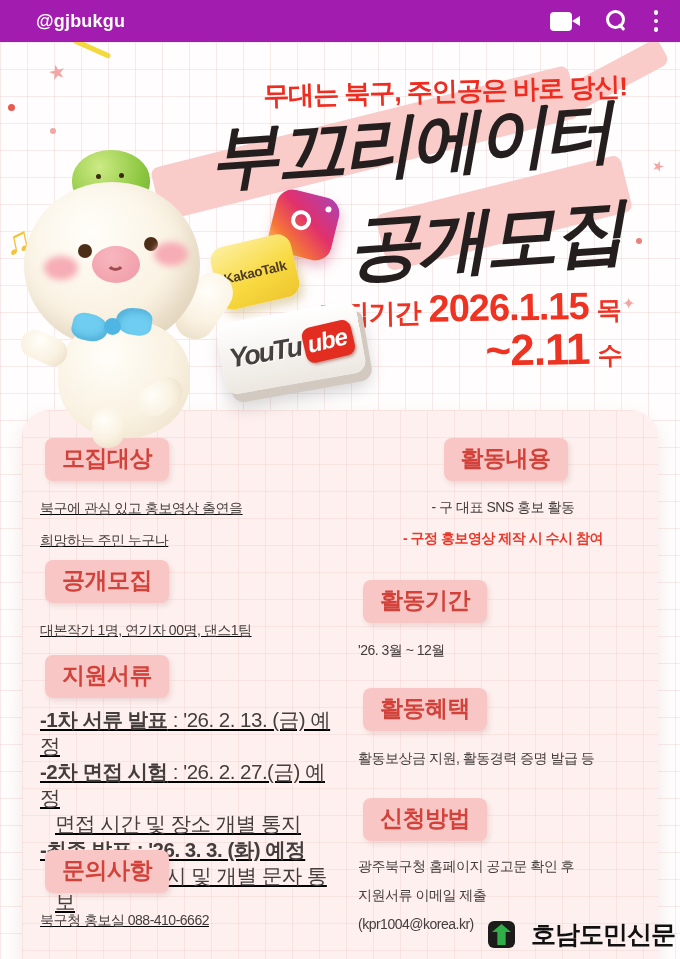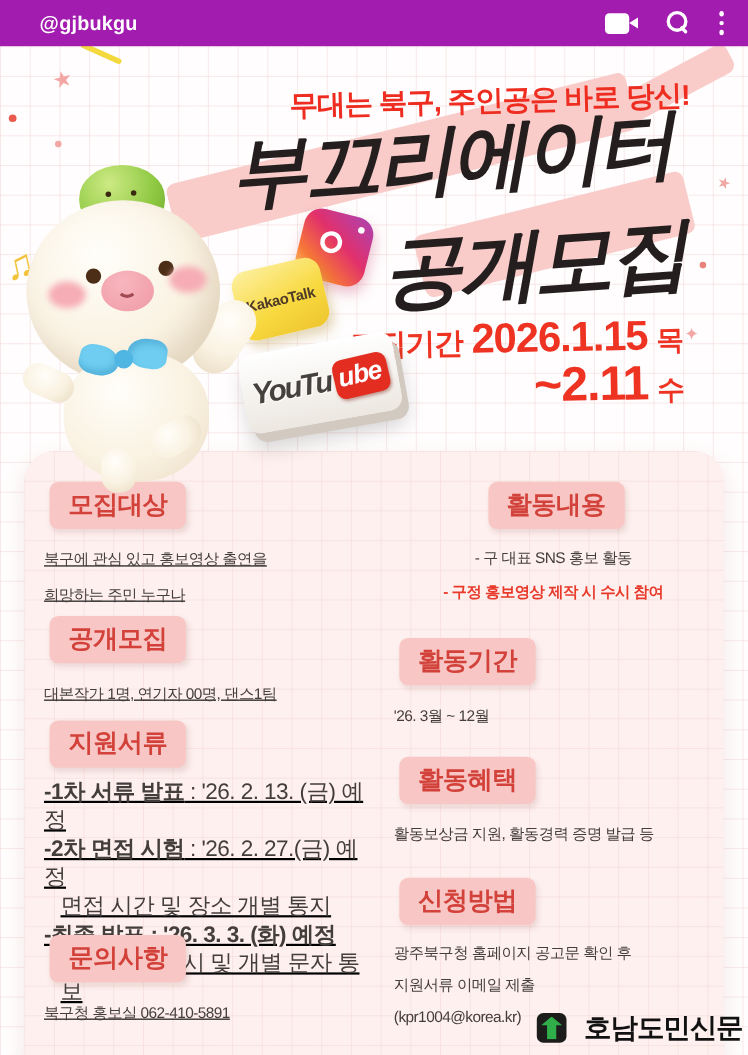--- a/index.html
+++ b/index.html
@@ -249,21 +249,21 @@
           <div class="ln"><span class="b">-2차 면접 시험</span><span> : '26. 2. 27.(금) 예정</span></div>
           <div class="ln indent"><span>면접 시간 및 장소 개별 통지</span></div>
           <div class="ln"><span class="b">-최종 발표 : '26. 3. 3. (화) 예정</span></div>
           <div class="ln indent"><span>북구 SNS 게시 및 개별 문자 통보</span></div>
         </div>
       </div>
 
       <div class="sec col-l sec-l4">
         <span class="badge">문의사항</span>
         <div class="lines">
-          <div class="ln"><span>북구청 홍보실 062-410-5891</span></div>
+          <div class="ln"><span>북구청 홍보실 088-410-6662</span></div>
         </div>
       </div>
 
       <div class="sec col-r sec-r1">
         <span class="badge">활동내용</span>
         <div class="lines mid">
           <div class="ln"><span>- 구 대표 SNS 홍보 활동</span></div>
           <div class="ln red"><span>- 구정 홍보영상 제작 시 수시 참여</span></div>
         </div>
       </div>

